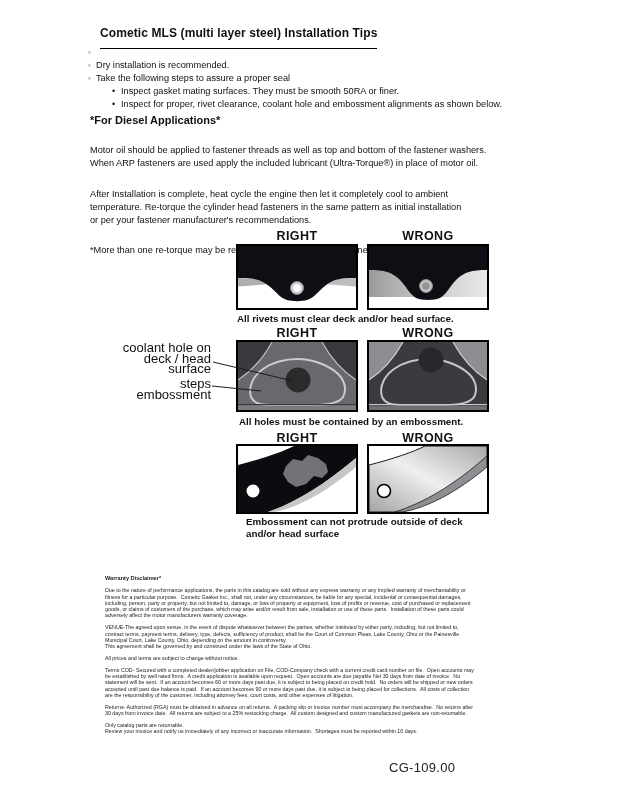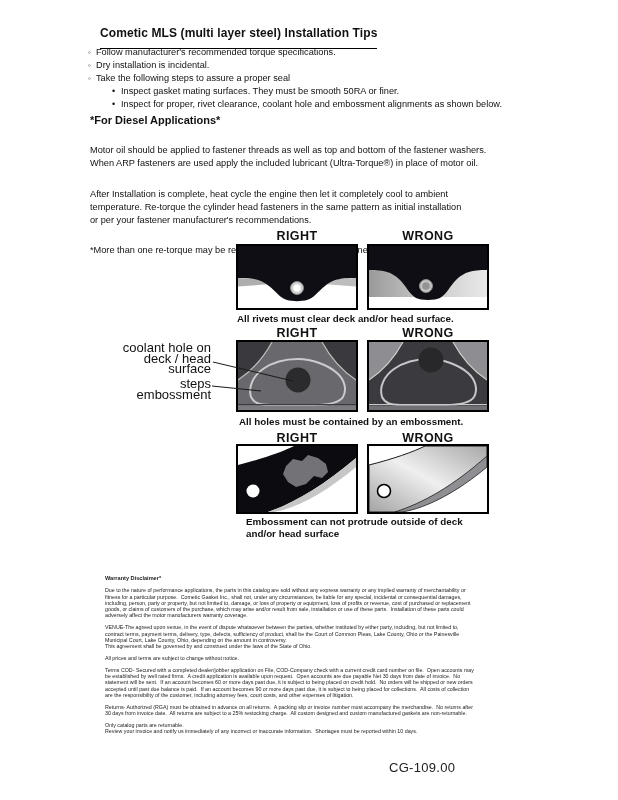--- a/index.html
+++ b/index.html
@@ -34,25 +34,24 @@
   .pageno{left:389px;top:760px;font-size:13px;letter-spacing:.3px;color:#222;}
 </style>
 </head>
 <body>
 
 <div class="abs title">Cometic MLS (multi layer steel) Installation Tips</div>
 
 <div class="abs tips">
   <div class="tip-row">
     <span class="mk">◦</span>
-    <span>Follow manufacturer's recommended torque specifications.</span>
   </div>
   <div class="tip-row">
     <span class="mk">◦</span>
-    <span>Dry installation is incidental.</span>
+    <span>Dry installation is recommended.</span>
   </div>
   <div class="tip-row">
     <span class="mk">◦</span>
     <span>Take the following steps to assure a proper seal</span>
   </div>
   <div class="tip-row sub">
     <span class="mk">•</span>
     <span>Inspect gasket mating surfaces.  They must be smooth 50RA or finer.</span>
   </div>
   <div class="tip-row sub">

